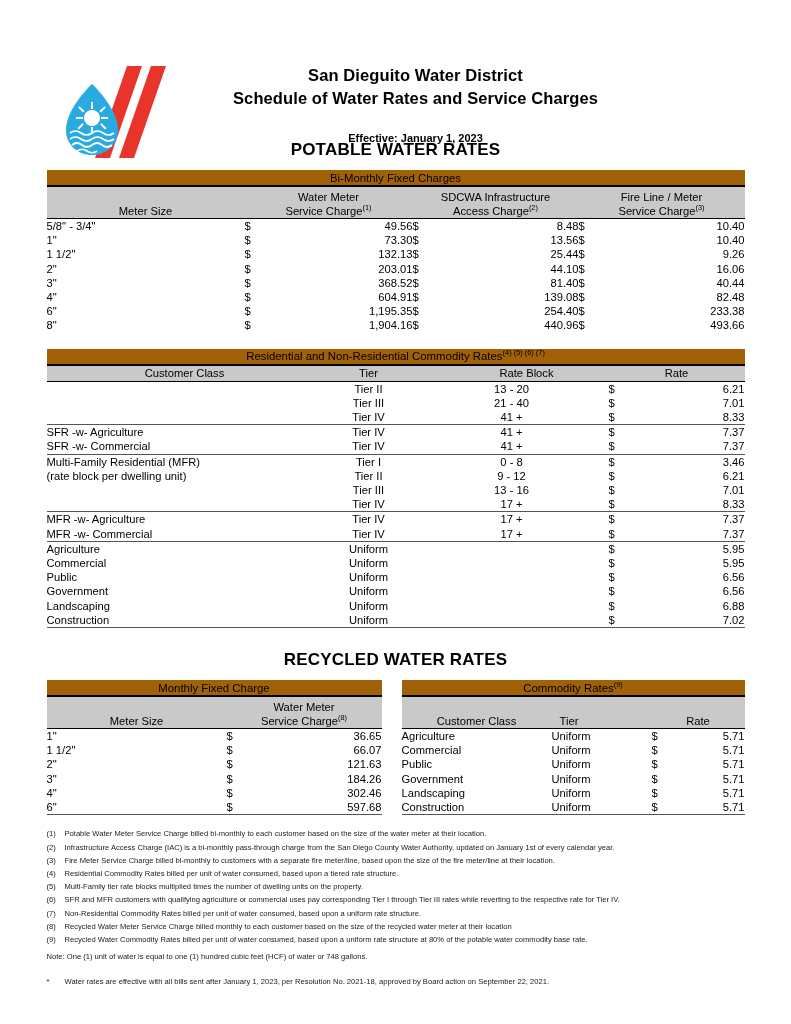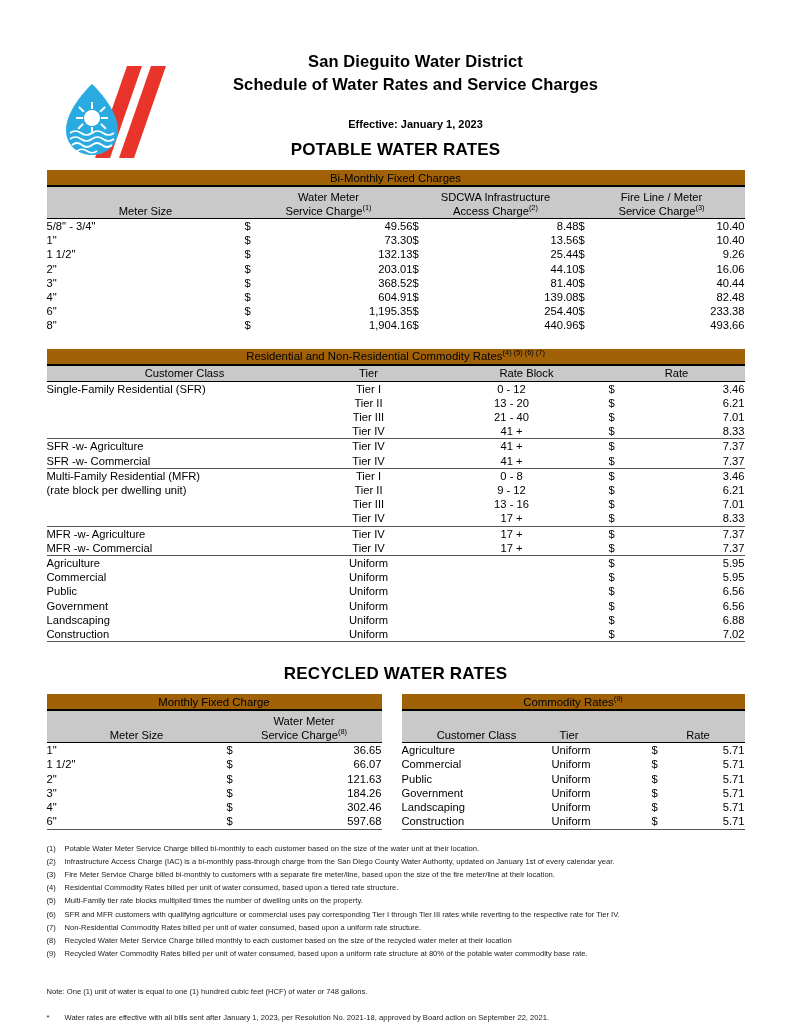--- a/index.html
+++ b/index.html
@@ -22,21 +22,21 @@
     height: 112px;
   }
   .logo {
     position: absolute;
     left: 62px;
     top: 62px;
     width: 112px;
     height: 100px;
   }
   .titles {
-    padding-top: 50px;
+    padding-top: 64px;
     text-align: center;
     padding-left: 40px;
   }
   .doc-title {
     font-size: 16.5px;
     font-weight: bold;
     line-height: 23px;
     letter-spacing: 0.1px;
   }
   .effective {
@@ -125,21 +125,21 @@
     margin: 12px auto 0 auto;
     width: 700px;
     padding-left: 2px;
     font-size: 7.6px;
     line-height: 13.2px;
     color: #1a1a1a;
   }
   .note-row { display: flex; }
   .note-mark { width: 18px; flex: 0 0 18px; }
   .note-txt { flex: 1; }
-  .note-block { margin-top: 25px; }
+  .note-block { margin-top: 4px; }
   .note-block .note-row { margin-bottom: 0; }
   .star-row { margin-top: 12px; }
 </style>
 </head>
 <body>
 
 <div class="header">
   <div class="logo">
     <svg width="112" height="100" viewBox="0 0 112 100" xmlns="http://www.w3.org/2000/svg">
       <g>
@@ -302,27 +302,20 @@
         <td colspan="5"><span>Residential and Non-Residential Commodity Rates</span><span class="sup">(4) (5) (6) (7)</span></td>
       </tr>
       <tr class="band-head">
         <td class="ctr">Customer Class</td>
         <td class="ctr">Tier</td>
         <td class="ctr" style="text-align:center;padding-left:30px">Rate Block</td>
         <td colspan="2" class="ctr">Rate</td>
       </tr>
 
       <tr class="row">
-        <td class="lbl">Single-Family Residential (SFR)</td>
-        <td class="ctr">Tier I</td>
-        <td class="ctr">0 - 12</td>
-        <td class="dollar">$</td>
-        <td class="num">3.46</td>
-      </tr>
-      <tr class="row">
         <td class="lbl"></td>
         <td class="ctr">Tier II</td>
         <td class="ctr">13 - 20</td>
         <td class="dollar">$</td>
         <td class="num">6.21</td>
       </tr>
       <tr class="row">
         <td class="lbl"></td>
         <td class="ctr">Tier III</td>
         <td class="ctr">21 - 40</td>
@@ -563,21 +556,21 @@
           <td class="num">5.71</td>
         </tr>
       </tbody>
     </table>
   </div>
 </div>
 
 <div class="notes">
   <div class="note-row">
     <span class="note-mark">(1)</span>
-    <span class="note-txt">Potable Water Meter Service Charge billed bi-monthly to each customer based on the size of the water unit at their location.</span>
+    <span class="note-txt">Potable Water Meter Service Charge billed bi-monthly to each customer based on the size of the water meter at their location.</span>
   </div>
   <div class="note-row">
     <span class="note-mark">(2)</span>
     <span class="note-txt">Infrastructure Access Charge (IAC) is a bi-monthly pass-through charge from the San Diego County Water Authority, updated on January 1st of every calendar year.</span>
   </div>
   <div class="note-row">
     <span class="note-mark">(3)</span>
     <span class="note-txt">Fire Meter Service Charge billed bi-monthly to customers with a separate fire meter/line, based upon the size of the fire meter/line at their location.</span>
   </div>
   <div class="note-row">

